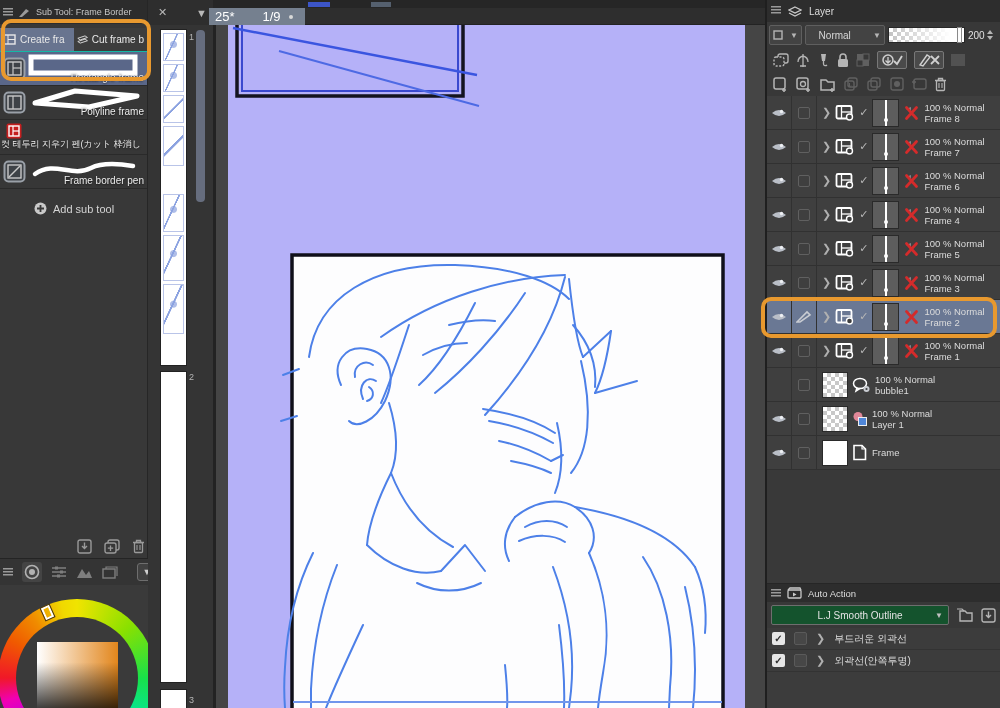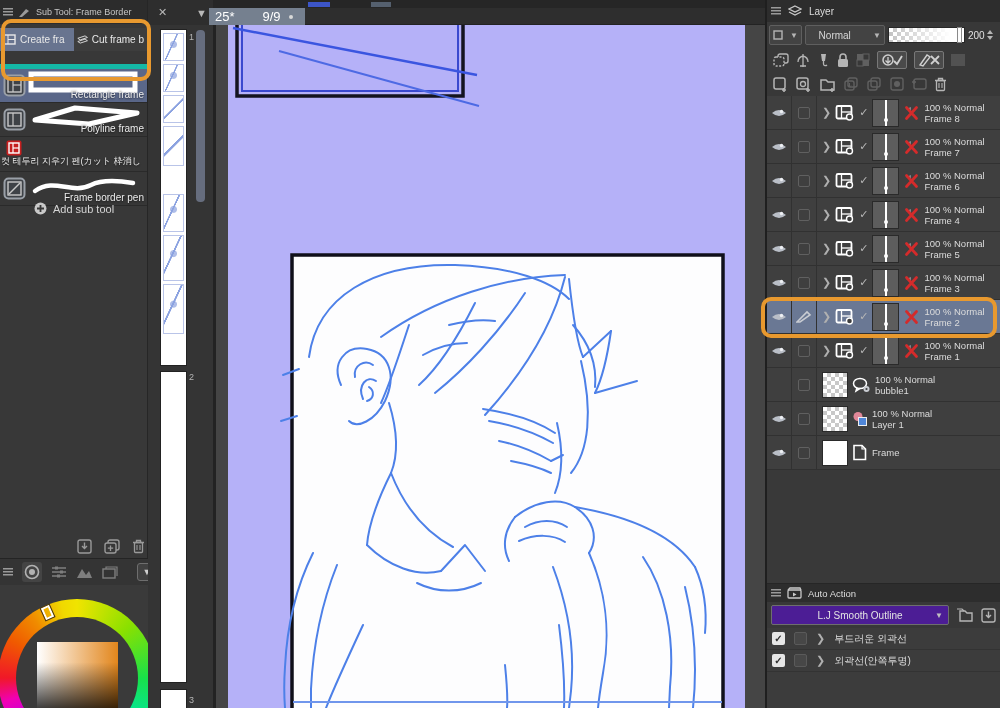--- a/index.html
+++ b/index.html
@@ -11,21 +11,21 @@
   
   .subtool{position:absolute;left:0;top:0;width:148px;height:558px;background:#383838;border-right:1px solid #262626;}
   .st-title{height:17px;background:#2c2c2c;display:flex;align-items:center;font-size:9px;color:#c6c6c6;gap:5px;padding:12px 3px;}
   .burger{width:10px;height:8px;display:inline-block;background:
      linear-gradient(#9a9a9a,#9a9a9a) 0 0/10px 1.5px no-repeat,
      linear-gradient(#9a9a9a,#9a9a9a) 0 3px/10px 1.5px no-repeat,
      linear-gradient(#9a9a9a,#9a9a9a) 0 6px/10px 1.5px no-repeat;}
   .st-tabs{display:flex;height:23px;margin-top:4px;}
   .st-tab{flex:1;display:flex;align-items:center;gap:4px;font-size:10px;color:#e9e9e9;padding:0 3px;background:#3d3d3d;white-space:nowrap;overflow:hidden;}
   .st-tab.active{background:#68748f;}
-  .st-list{border-top:5px solid #14b8a6;margin-top:13px;}
+  .st-list{border-top:1px solid #14b8a6;}
   .st-row{position:relative;height:34px;background:#373737;border-bottom:1px solid #2a2a2a;}
   .st-row.sel{background:#5a6789;}
   .st-row .label{position:absolute;right:3px;bottom:2px;font-size:10px;color:#ececec;text-shadow:0 1px 2px rgba(0,0,0,.6);}
   .st-row .toolicon{position:absolute;left:3px;top:5px;}
   .st-row .art{position:absolute;left:27px;top:1px;}
   .st-row.korean{height:35px;}
   .st-row.korean .label{right:auto;left:1px;bottom:3px;font-size:9px;white-space:nowrap;width:146px;overflow:hidden;}
   .st-add{position:absolute;top:202px;left:0;width:148px;text-align:center;font-size:11px;color:#d4d4d4;display:flex;justify-content:center;gap:6px;align-items:center;}
   .st-bottom{position:absolute;bottom:4px;right:2px;display:flex;gap:12px;align-items:center;}
 
@@ -60,21 +60,21 @@
   .c-accent1{position:absolute;left:95px;top:2px;width:22px;height:5px;background:#3c55c8;}
   .c-accent2{position:absolute;left:158px;top:2px;width:20px;height:5px;background:#55606e;}
   .c-tabbar{position:absolute;left:0;top:8px;width:552px;height:17px;background:#2e2e2e;border-bottom:1px solid #232323;}
   .c-tab{position:absolute;left:-4px;top:0;width:96px;height:17px;background:#75808f;color:#fff;font-size:13px;display:flex;align-items:center;padding:0 6px;gap:0;}
   .c-tab .pg{margin-left:28px;}
   .c-tab .dot{width:4px;height:4px;border-radius:50%;background:#d9d9d9;margin-left:8px;}
   .c-view{position:absolute;left:0;top:25px;width:552px;height:683px;background:#454545;border-left:3px solid #232323;}
 
   
   .rightpanel{position:absolute;left:765px;top:0;width:235px;height:708px;background:#3c3c3c;border-left:2px solid #1f1f1f;display:flex;flex-direction:column;}
-  .lp-head{height:22px;background:#2d2d2d;display:flex;align-items:center;gap:7px;padding:0 4px;font-size:10px;color:#ddd;}
+  .lp-head{height:22px;background:#2d2d2d;display:flex;gap:7px;padding:6px 4px;font-size:10px;color:#ddd;}
   .blendrow{height:26px;background:#383838;display:flex;align-items:center;gap:3px;padding:0 2px;}
   .combo{height:20px;border:1px solid #5f5f5f;background:#434343;border-radius:2px;display:flex;align-items:center;font-size:10px;color:#d7d7d7;padding:0 3px;gap:3px;}
   .combo .cv{margin-left:auto;font-size:8px;color:#b5b5b5;}
   .combo.small{width:33px;}
   .combo.mode{width:80px;}
   .opslider{position:relative;width:77px;height:16px;border:1px solid #272727;
      background:#fff conic-gradient(#c3c3c3 0 25%,#fff 0 50%,#c3c3c3 0 75%,#fff 0) 0 0/8px 8px;}
   .opslider .fade{position:absolute;inset:0;background:linear-gradient(to right,rgba(255,255,255,0),#fff 82%);}
   .opslider .handle{position:absolute;right:3px;top:0;width:3px;height:100%;background:#fdfdfd;box-shadow:0 0 0 1px #8a8a8a;}
   .opval{font-size:10px;color:#e0e0e0;display:flex;align-items:center;gap:2px;}
@@ -101,21 +101,21 @@
   .cthumb{width:26px;height:26px;border:1px solid #2a2a2a;
      background:#fff conic-gradient(#c8c8c8 0 25%,#fff 0 50%,#c8c8c8 0 75%,#fff 0) 0 0/8px 8px;}
   .cthumb.paper{background:#fff;}
   .ltext{display:flex;flex-direction:column;font-size:9.5px;line-height:11px;color:#dcdcdc;white-space:nowrap;}
   .lfill{flex:1;background:#393939;}
 
   
   .autoaction{height:125px;background:#3c3c3c;border-top:1px solid #262626;}
   .aa-head{height:18px;background:#2d2d2d;display:flex;align-items:center;gap:6px;padding:0 4px;font-size:9.5px;color:#ddd;}
   .aa-controls{height:26px;display:flex;align-items:center;gap:7px;padding:0 4px;background:#383838;}
-  .aa-select{width:178px;height:20px;background:#4c1d95;border:1px solid #6e6e6e;border-radius:2px;display:flex;align-items:center;justify-content:center;font-size:10px;color:#e4e4e4;position:relative;}
+  .aa-select{width:178px;height:20px;background:#14532d;border:1px solid #6e6e6e;border-radius:2px;display:flex;align-items:center;justify-content:center;font-size:10px;color:#e4e4e4;position:relative;}
   .aa-select .cv{position:absolute;right:5px;font-size:8px;color:#c0c0c0;}
   .aa-row{height:22px;display:flex;align-items:center;gap:9px;padding:0 5px;border-bottom:1px solid #333;font-size:10px;color:#ddd;}
   .aa-check{width:13px;height:13px;background:#e6e6e6;border-radius:2px;color:#2e2e2e;font-size:10px;display:flex;align-items:center;justify-content:center;font-weight:bold;}
   .aa-box{width:13px;height:13px;background:#474747;border:1px solid #5a5a5a;border-radius:2px;}
 
   
   .annot{position:absolute;border:4px solid #e8992f;border-radius:10px;z-index:60;pointer-events:none;}
   .a1{left:1px;top:19px;width:150px;height:62px;}
   .a2{left:761px;top:297px;width:236px;height:41px;}
 </style>
@@ -279,21 +279,21 @@
   </section>
 
   <section class="canvasarea">
     <div class="c-topstrip">
       <span class="c-accent1"></span>
       <span class="c-accent2"></span>
     </div>
     <div class="c-tabbar">
       <div class="c-tab">
         <span>25*</span>
-        <span class="pg">9/9</span>
+        <span class="pg">1/9</span>
         <span class="dot"></span>
       </div>
     </div>
     <div class="c-view">
       <svg width="549" height="683" viewBox="0 0 549 683">
         <rect x="12" y="0" width="517" height="683" fill="#b5b1f8"></rect>
 
         <g>
           <rect x="21" y="-10" width="226" height="81" fill="none" stroke="#14141f" stroke-width="3.5"></rect>
           <rect x="26" y="-6" width="216" height="72" fill="none" stroke="#3a49cf" stroke-width="2"></rect>

